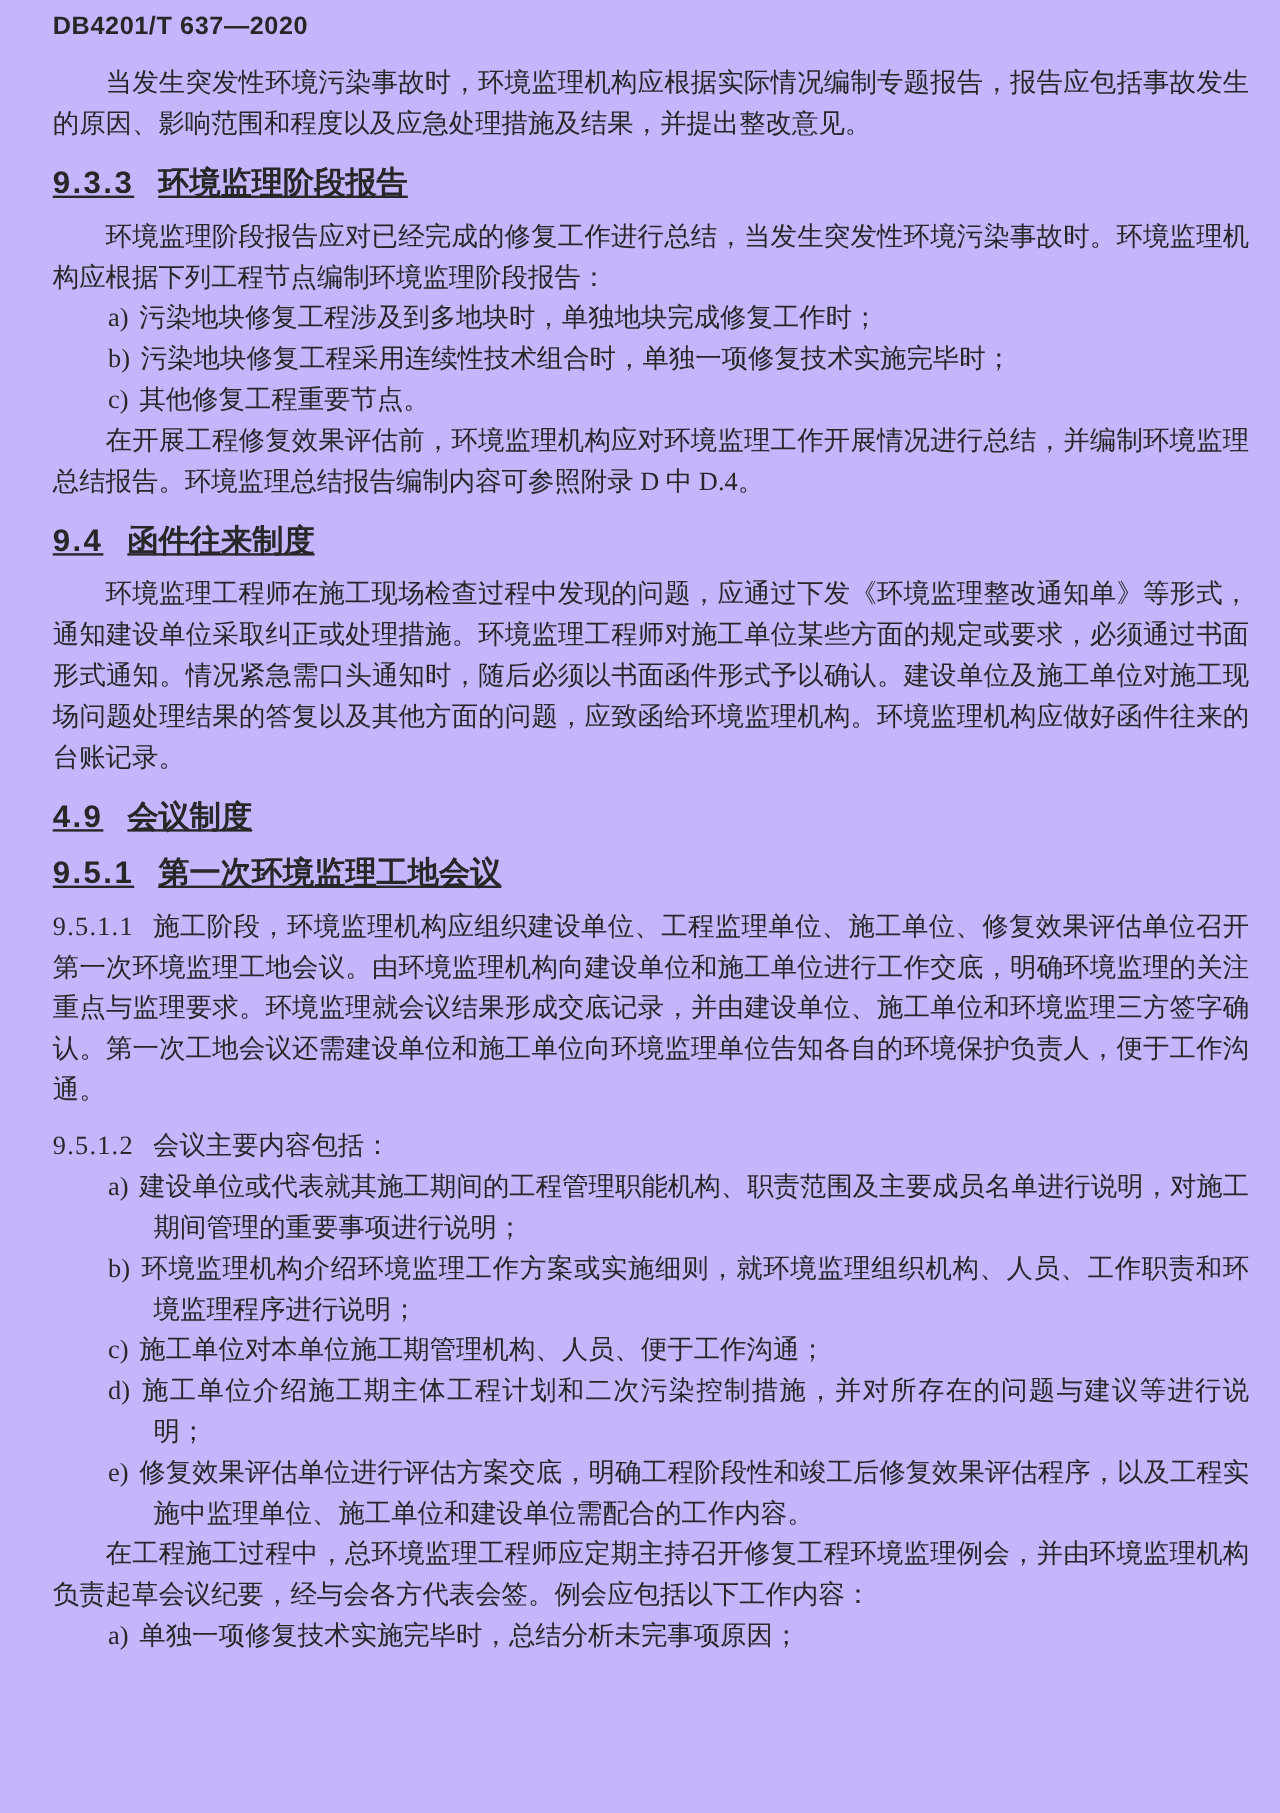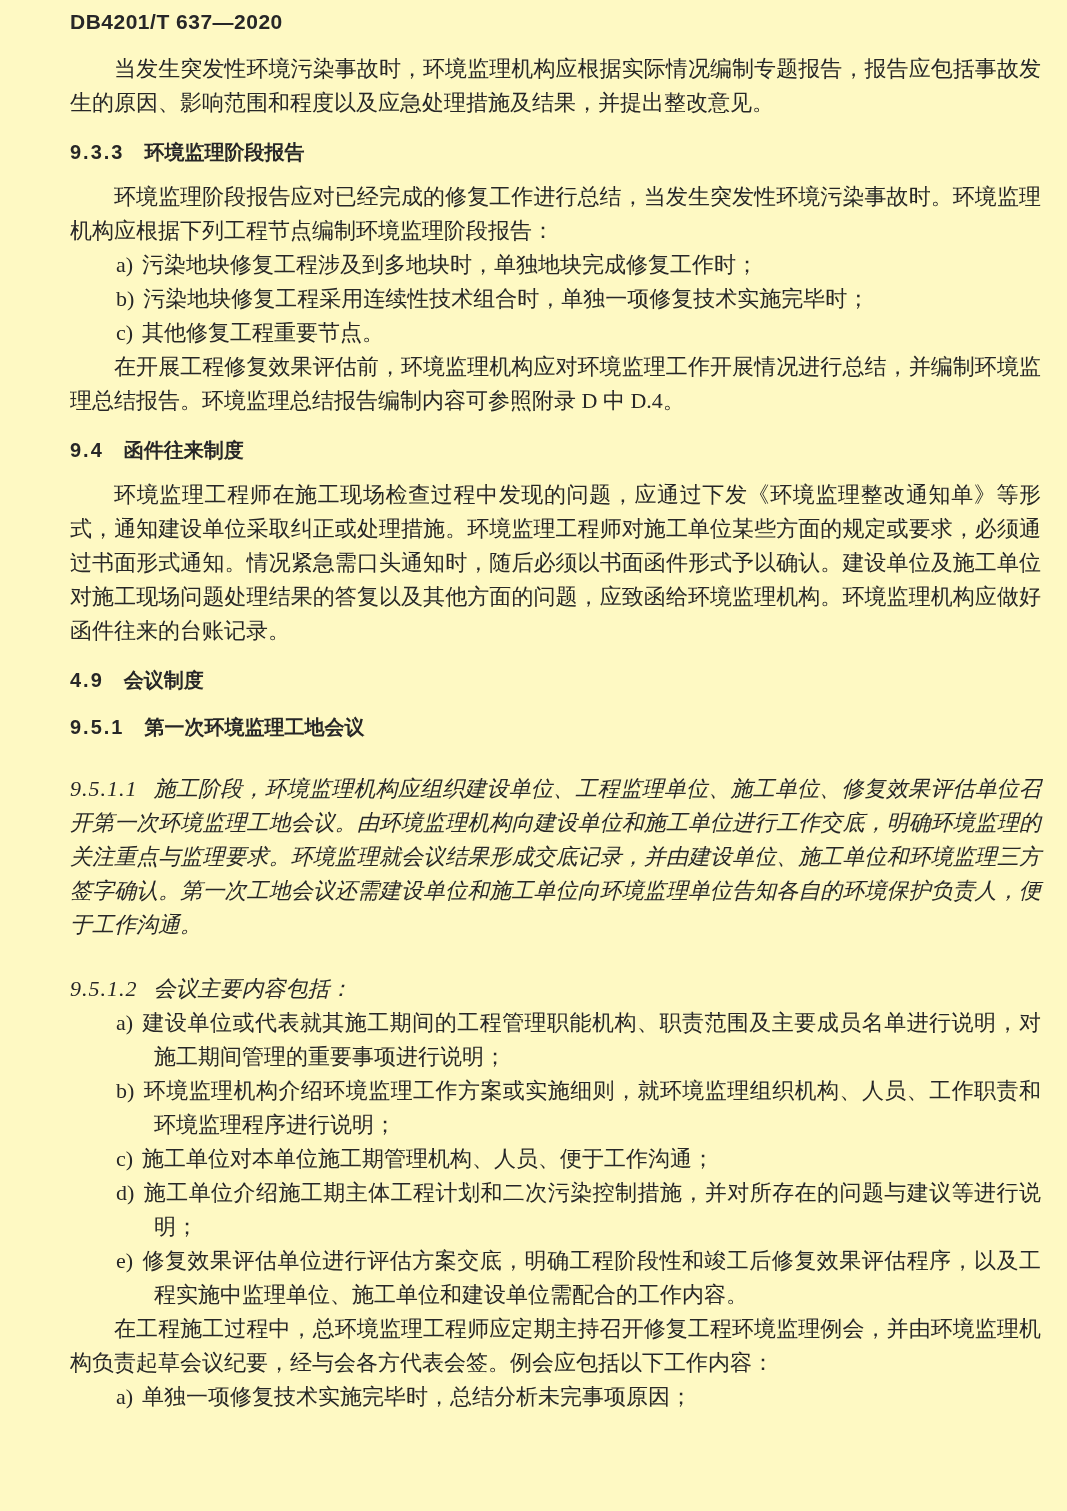--- a/index.html
+++ b/index.html
@@ -5,22 +5,22 @@
   html, body {
     margin: 0;
     padding: 0;
     background: #ffffff;
   }
   .page {
     position: relative;
     width: 1067px;
     height: 1511px;
     box-sizing: border-box;
-    background: #fef9c3;
-    padding: 8px 26px 10px 70px;
+    background: #c4b5fd;
+    padding: 8px 26px 10px 44px;
     overflow: hidden;
     font-family: "Liberation Serif", "DejaVu Serif", serif;
     color: #272727;
   }
   .doc-number {
     font-family: "Liberation Sans", "DejaVu Sans", sans-serif;
     font-weight: 700;
     font-size: 21px;
     letter-spacing: 0.5px;
     margin: 2px 0 18px 0;
@@ -31,32 +31,32 @@
     text-align: justify;
     margin: 0;
     text-indent: 2em;
   }
   .para.after-header {
     margin-top: 6px;
   }
   .heading {
     font-family: "Liberation Sans", "DejaVu Sans", sans-serif;
     font-weight: 700;
-    font-size: 20px;
+    font-size: 26px;
     line-height: 30px;
     margin: 17px 0 13px 0;
+    text-decoration: underline;
   }
   .heading .h-num {
     letter-spacing: 2px;
     margin-right: 20px;
   }
   .clause {
     text-indent: 0;
-    margin-top: 30px;
-    font-style: italic;
+    margin-top: 13px;
   }
   .clause .clause-num {
     letter-spacing: 1px;
     margin-right: 16px;
   }
   .li {
     font-size: 22px;
     line-height: 34px;
     text-align: justify;
     margin: 0;

